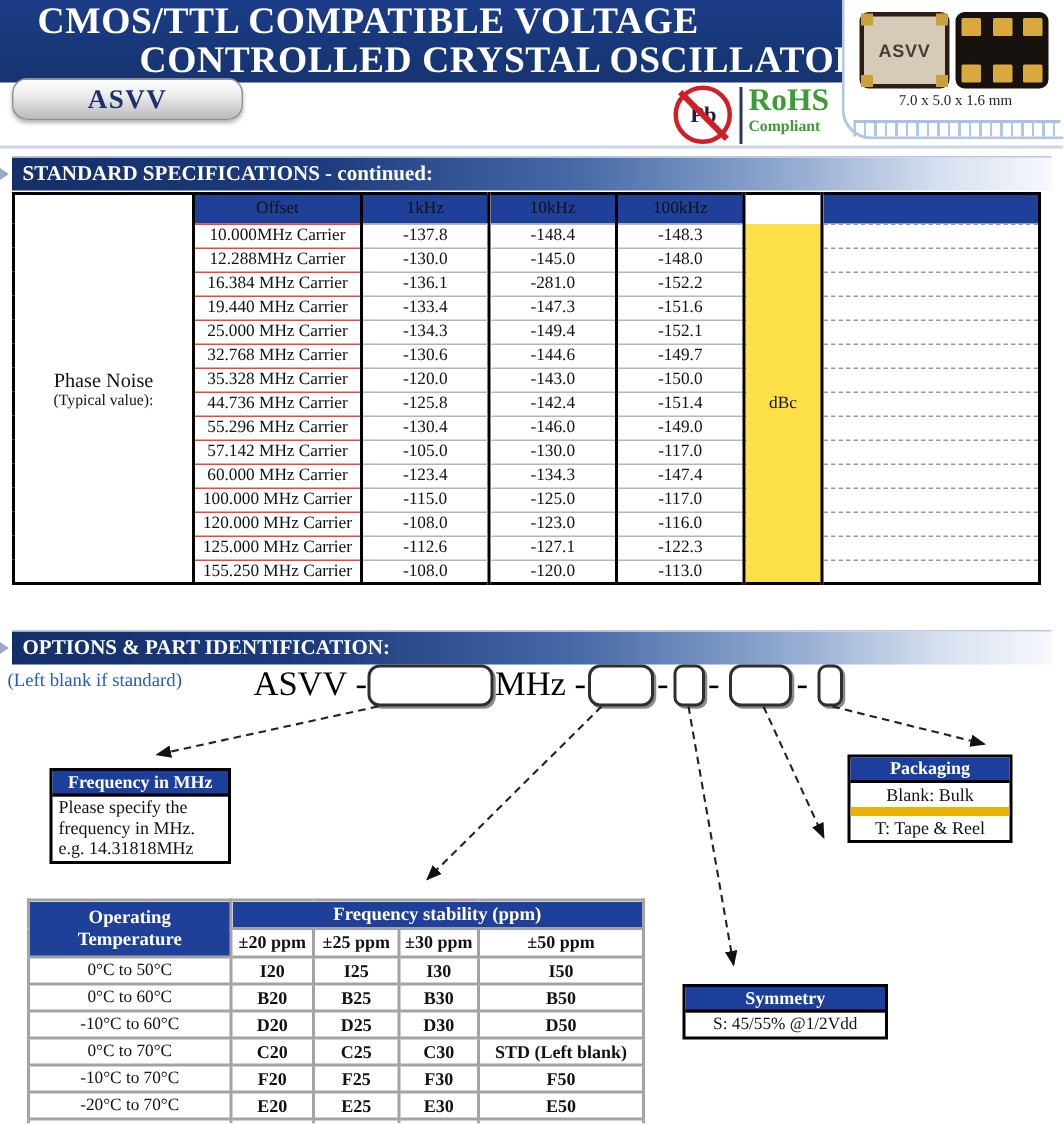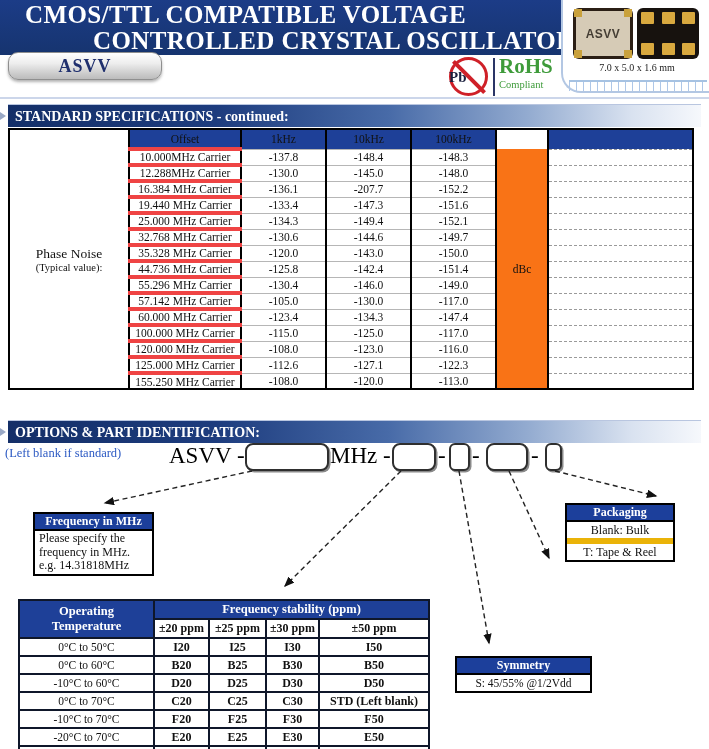--- a/index.html
+++ b/index.html
@@ -12,25 +12,25 @@
   .t2{position:absolute;left:93px;top:27px;color:#fff;font-weight:bold;font-size:25px;letter-spacing:.4px;white-space:nowrap;}
   .asvv-tab{position:absolute;left:8px;top:52px;width:152px;height:26px;border:1px solid #8f8f8f;
             border-radius:10px;background:linear-gradient(180deg,#ffffff 0%,#ededed 40%,#cbcbcb 80%,#bcbcbc 100%);
             box-shadow:0 2px 3px rgba(0,0,0,.3);text-align:center;line-height:26px;
             font-weight:bold;font-size:18px;color:#20306e;letter-spacing:1px;}
   .header-rule{position:absolute;left:0;top:97px;width:709px;height:2px;background:#ccd6ea;}
   
   .pbfree{position:absolute;left:449px;top:57px;width:40px;height:40px;}
   .pb-circle{position:absolute;left:0;top:0;width:33px;height:33px;border:3.5px solid #cf2028;border-radius:50%;}
   .pb-slash{position:absolute;left:-2px;top:18px;width:44px;height:4px;background:#cf2028;transform:rotate(45deg);}
-  .pb-text{position:absolute;left:0;top:0;width:40px;height:40px;line-height:40px;
+  .pb-text{position:absolute;left:0;top:0;width:40px;height:40px;text-align:center;line-height:40px;
            font-weight:bold;font-size:15px;color:#1a1f3d;}
   .rohs-divider{position:absolute;left:493px;top:58px;width:2px;height:38px;background:#2a3566;}
   .rohs-main{position:absolute;left:499px;top:54px;font-weight:bold;font-size:21px;color:#3e9b3a;}
-  .rohs-sub{position:absolute;left:499px;top:79px;font-weight:normal;font-size:10.5px;color:#3e9b3a;}
+  .rohs-sub{position:absolute;left:499px;top:79px;font-weight:bold;font-size:10.5px;color:#3e9b3a;}
   
   .product-box{position:absolute;left:561px;top:0;width:148px;height:91px;background:#fff;
                border-left:2px solid #b3c7e3;border-bottom:2px solid #b3c7e3;border-bottom-left-radius:20px;z-index:2;}
   .chip1{position:absolute;left:10px;top:8px;width:54px;height:45px;background:#d6cbb6;
          border:3px solid #2b1f15;border-radius:6px;}
   .chip1 .lbl{position:absolute;left:0;top:0;width:100%;height:100%;display:flex;align-items:center;justify-content:center;
               font-weight:bold;font-size:12px;color:#453e34;letter-spacing:.5px;font-family:"Liberation Sans",sans-serif;}
   .cpad{position:absolute;width:8px;height:8px;background:#c9a13c;}
   .cp-tl{left:-2px;top:-2px}.cp-tr{right:-2px;top:-2px}.cp-bl{left:-2px;bottom:-2px}.cp-br{right:-2px;bottom:-2px}
   .chip2{position:absolute;left:74px;top:8px;width:62px;height:51px;background:#17120e;border-radius:6px;}
@@ -53,39 +53,39 @@
   table.pn{position:absolute;left:8px;top:128px;width:684px;border-collapse:collapse;table-layout:fixed;
            border:2px solid #000;}
   table.pn td{border-left:2px solid #000;padding:0;text-align:center;font-size:11.5px;color:#111;overflow:hidden;white-space:nowrap;}
   table.pn tr{height:16px;}
   table.pn tr.hdr{height:20px;}
   .hblue{background:#1e4098;color:#fff;font-size:12.5px;}
   .hwhite{background:#fff;}
   td.pn-label{text-align:left;vertical-align:middle;padding-left:5px;background:#fff;}
   .pnl1{font-size:13.5px;}
   .pnl2{font-size:10.5px;}
-  td.off{font-size:10.5px;border-top:4px solid #ef4444;}
+  td.off{font-size:10.5px;border-top:1px solid #ef4444;}
   td.pv{border-top:1px solid #b6b6b6;font-size:12px;}
-  td.dbc{vertical-align:middle;font-size:13px;border-top:none;background:#f97316;}
+  td.dbc{vertical-align:middle;font-size:13px;border-top:none;background:#fde047;}
   td.rempty{border-top:1px dashed #9a9a9a;}
   
   .note{position:absolute;left:5px;top:446px;color:#2b59c3;font-size:12.5px;text-align:center;}
   .ppart{position:absolute;top:443px;font-size:23px;color:#000;white-space:nowrap;}
   .pbox{position:absolute;top:443px;height:24px;border:2px solid #2f2f2f;border-radius:8px;background:#fff;
         box-shadow:1.5px 1.5px 0 #8a8a8a;}
   
   .obox{position:absolute;border:2px solid #000;background:#fff;text-align:center;box-sizing:border-box;}
   .ohdr{background:#1c3f9b;color:#fff;font-weight:bold;font-size:12px;line-height:15px;border-bottom:2px solid #000;}
   .orow{font-size:12px;line-height:16px;}
   .orow + .orow{border-top:6px solid #eab308;}
   .freq-body{text-align:left;padding:1px 4px;font-size:12px;line-height:13.5px;}
   
   table.st{position:absolute;left:18px;top:599px;width:410px;border-collapse:collapse;table-layout:fixed;
            border:2px solid #000;text-align:center;}
-  table.st td{border:2px solid #0f172a;padding:0;overflow:hidden;white-space:nowrap;}
+  table.st td{border:2px solid #a3a3a3;padding:0;overflow:hidden;white-space:nowrap;}
   .st-hblue{background:#1e4098;color:#fff;font-weight:bold;font-size:12.5px;}
   td.st-sub{font-weight:bold;font-size:12px;height:17px;}
   td.st-temp{font-size:11.5px;height:16px;}
   td.st-code{font-weight:bold;font-size:12px;}
   .arrows{position:absolute;left:0;top:0;width:709px;height:749px;pointer-events:none;}
 </style>
 </head>
 <body>
 
 <div class="page">
@@ -165,21 +165,21 @@
     <tr>
       <td class="off">12.288MHz Carrier</td>
       <td class="pv">-130.0</td>
       <td class="pv">-145.0</td>
       <td class="pv">-148.0</td>
       <td class="rempty"></td>
     </tr>
     <tr>
       <td class="off">16.384 MHz Carrier</td>
       <td class="pv">-136.1</td>
-      <td class="pv">-207.7</td>
+      <td class="pv">-281.0</td>
       <td class="pv">-152.2</td>
       <td class="rempty"></td>
     </tr>
     <tr>
       <td class="off">19.440 MHz Carrier</td>
       <td class="pv">-133.4</td>
       <td class="pv">-147.3</td>
       <td class="pv">-151.6</td>
       <td class="rempty"></td>
     </tr>

